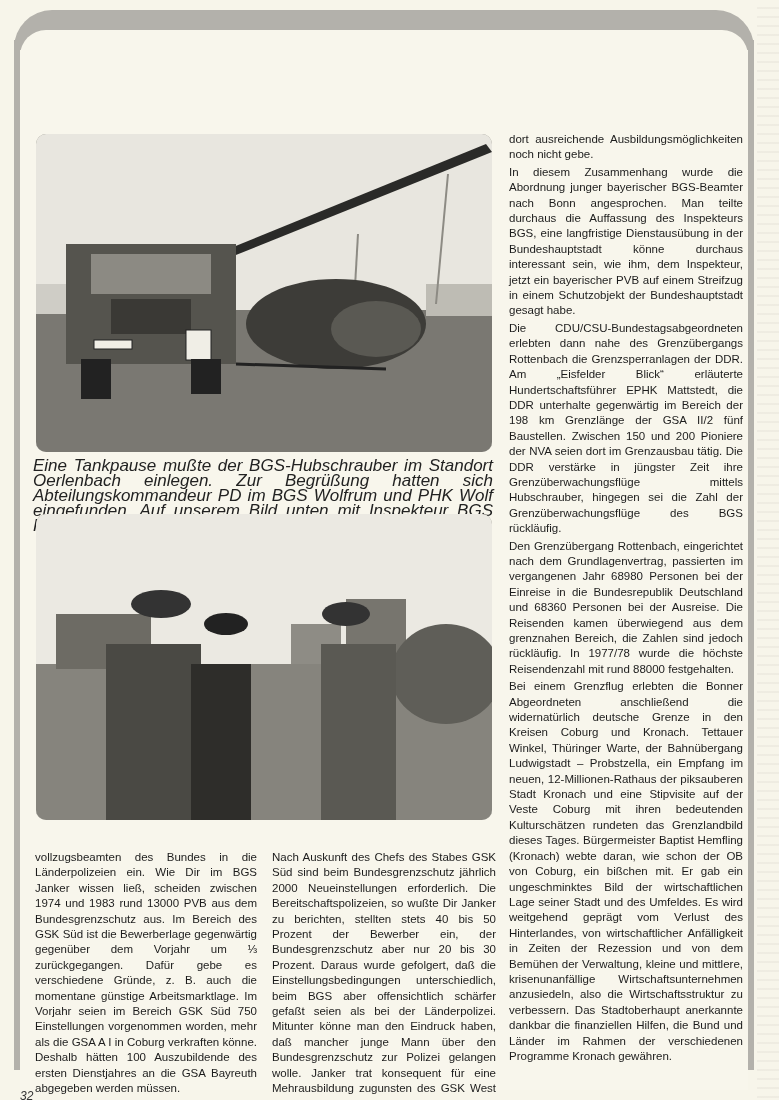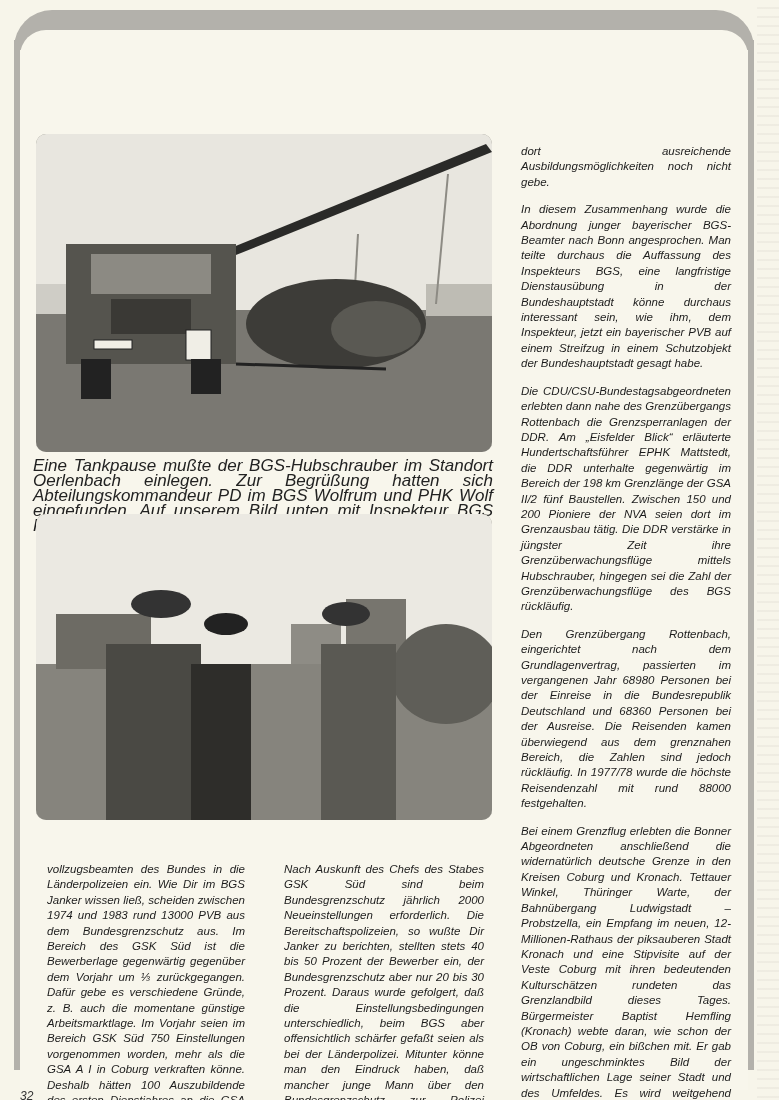--- a/index.html
+++ b/index.html
@@ -37,21 +37,21 @@
   #photo2 { left: 36px; top: 514px; width: 456px; height: 306px; }
   .caption {
     position: absolute; left: 33px; top: 458px; width: 460px;
     font-style: italic; font-size: 17px; line-height: 15px;
     text-align: justify; color: #222;
   }
   .col {
     position: absolute; font-size: 11.5px; line-height: 15.4px;
     text-align: justify; color: #1c1c1c;
   }
-  .col p { margin: 12px; font-style: italic; }
+  .col p { margin: 0; }
   .col p + p { margin-top: 2px; }
   #col-right { left: 509px; top: 132px; width: 234px; }
   #col-left  { left: 35px; top: 850px; width: 222px; }
   #col-mid   { left: 272px; top: 850px; width: 224px; }
   .page-number {
     position: absolute; left: 20px; top: 1089px; font-size: 12px; color: #333; font-style: italic;
   }
   .right-margin {
     position: absolute; left: 757px; top: 0; width: 22px; height: 1100px;
     background: repeating-linear-gradient(180deg, #f7f5ea 0 7px, #e9e6dc 7px 9px);

